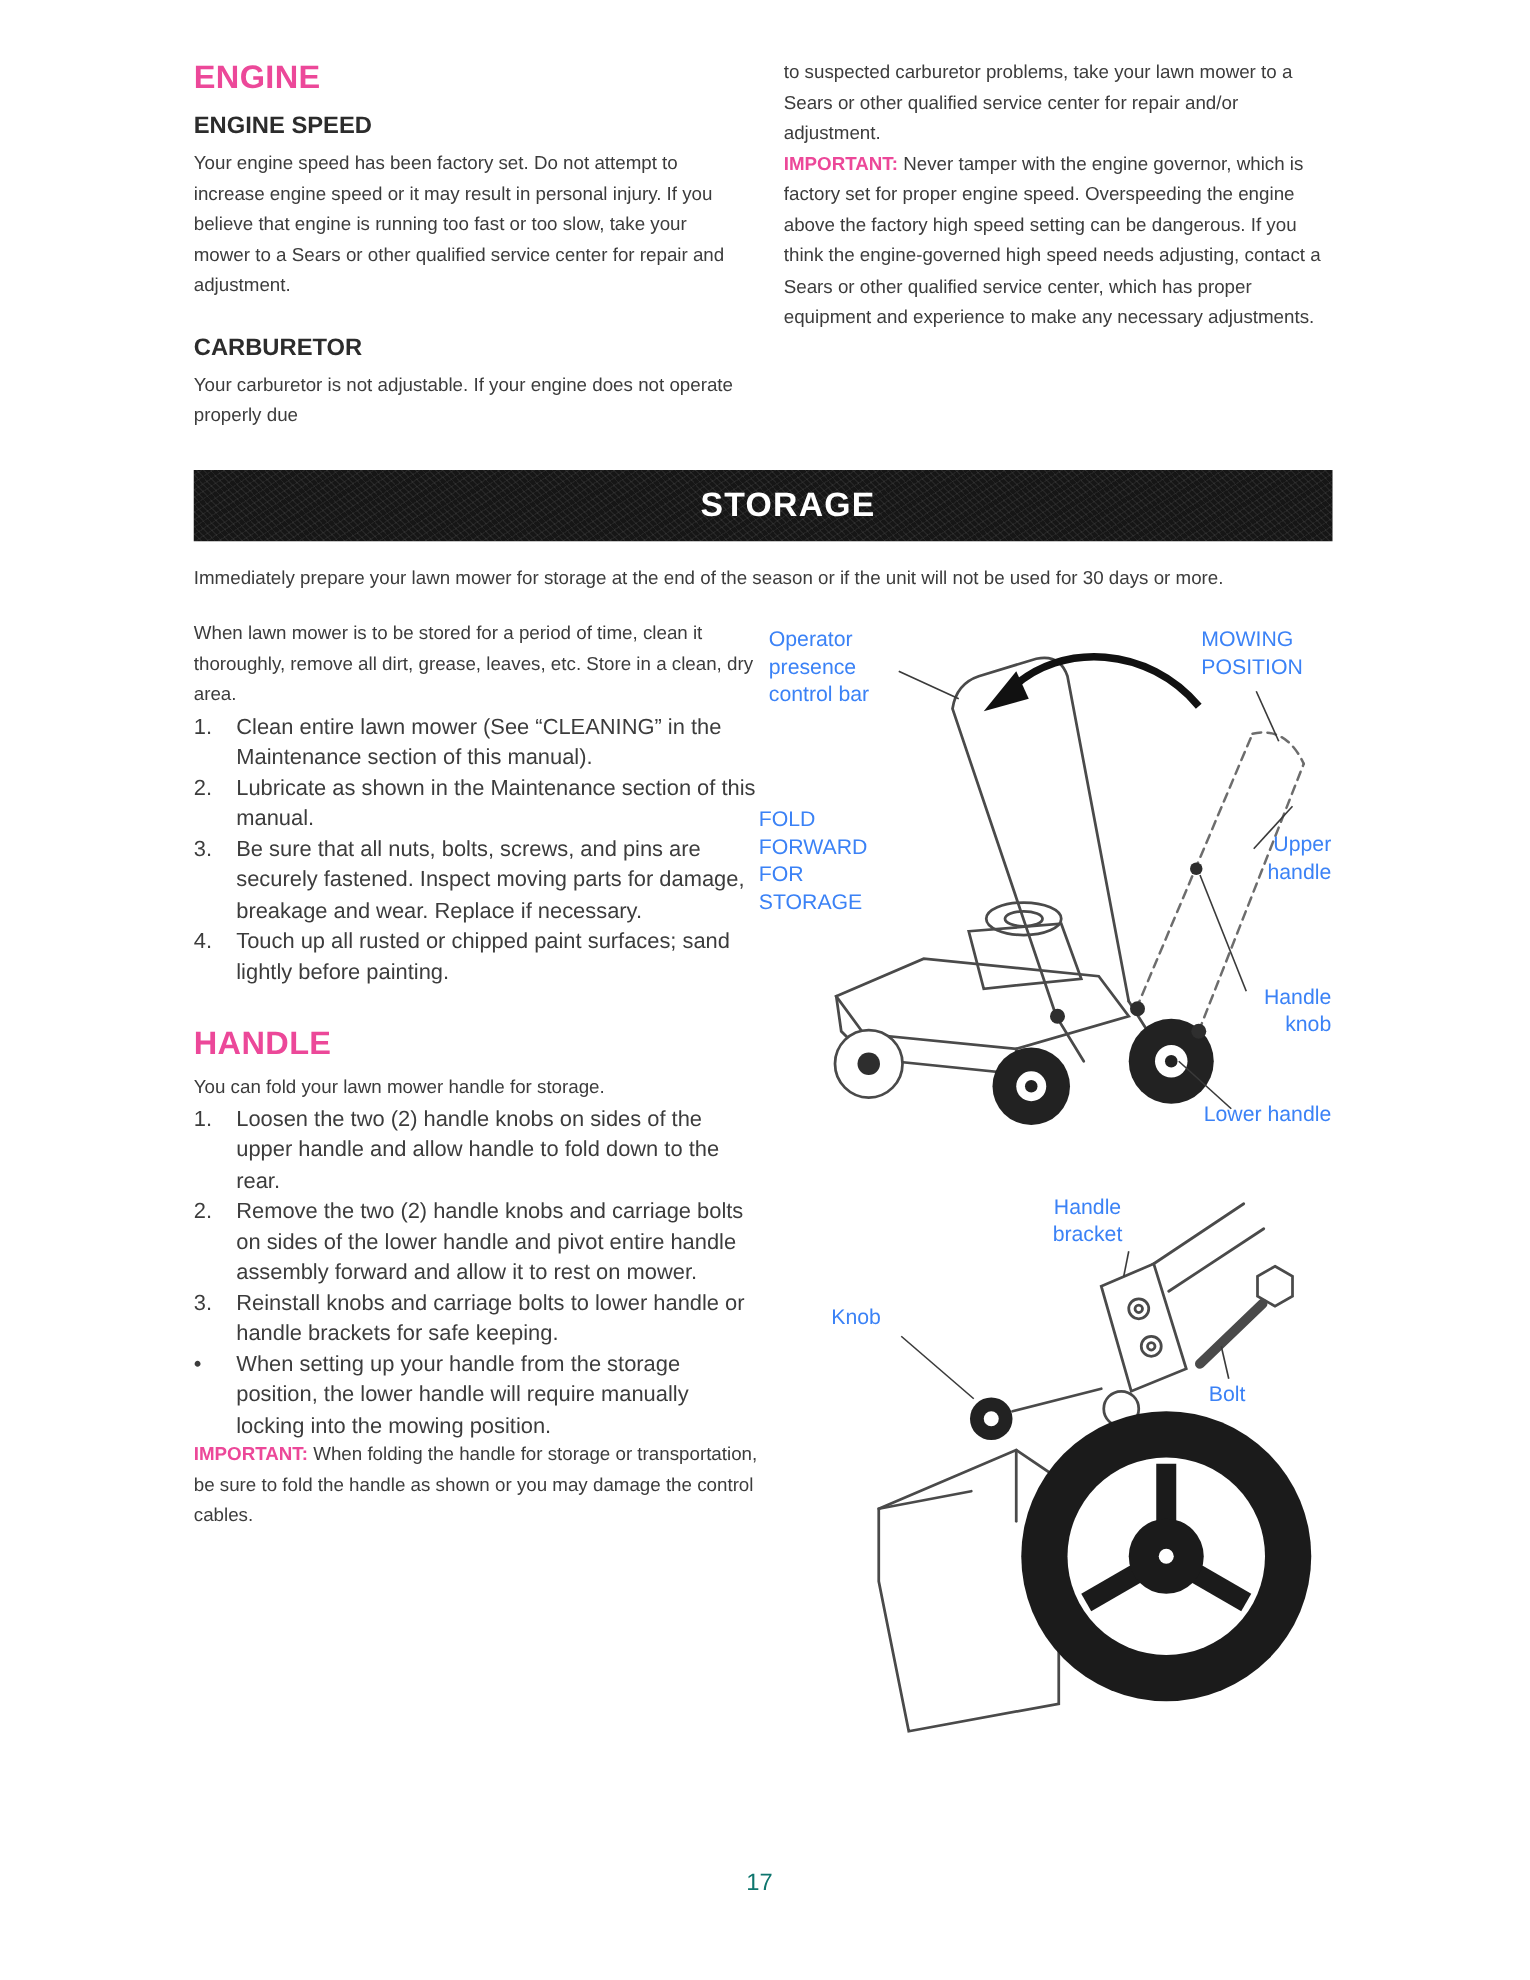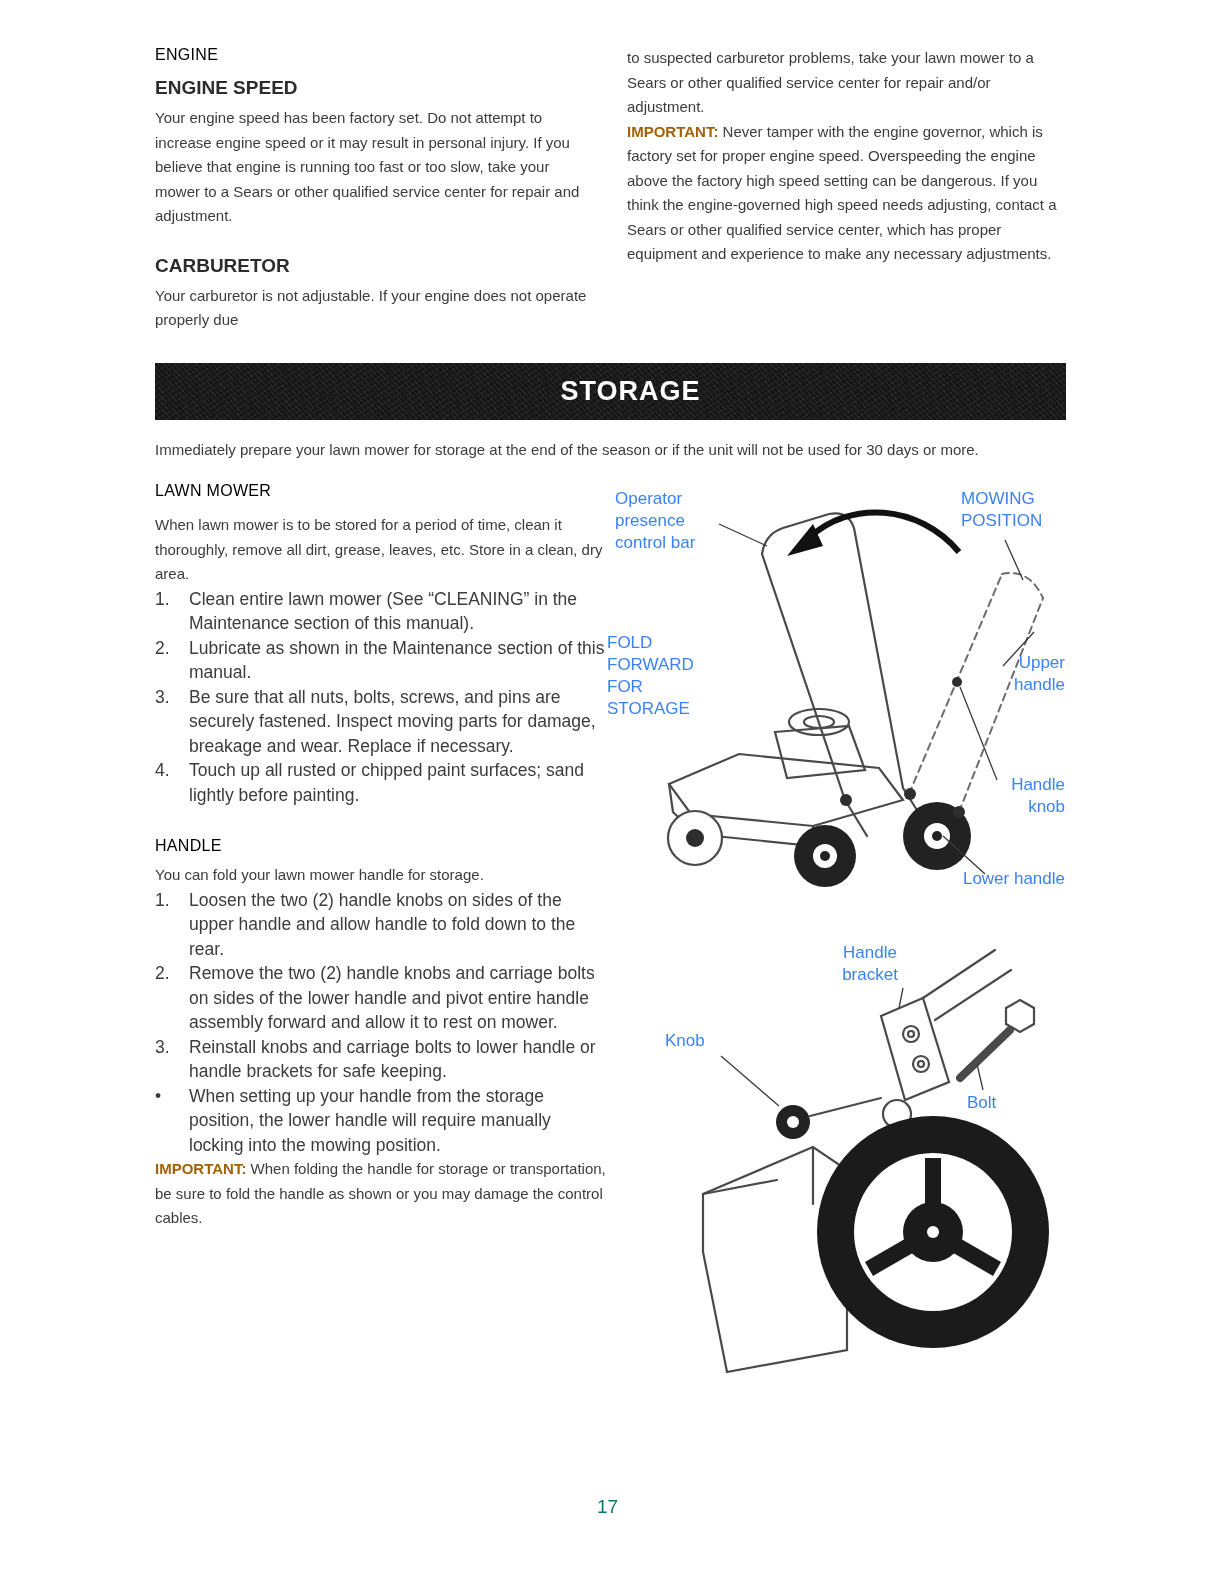--- a/index.html
+++ b/index.html
@@ -8,24 +8,24 @@
     width:1224px; height:1584px;
     box-sizing:border-box;
     padding:46px 158px 0 155px;
     overflow:hidden;
     background:#ffffff;
     font-family:"Liberation Sans", sans-serif;
     color:#3c3c3c;
   }
   .two-col { display:flex; gap:34px; }
   .col { width:438px; }
-  .h1 { font-size:16px; font-weight:400; color:#000000; margin:0 0 13px; letter-spacing:.3px; }
+  .h1 { font-size:26px; font-weight:700; color:#ec4899; margin:0 0 13px; letter-spacing:.3px; }
   .h2 { font-size:19px; font-weight:700; color:#2c2c2c; margin:0 0 7px; }
   p  { font-size:15px; line-height:24.5px; color:#3c3c3c; margin:0; }
-  b  { color:#a16207; }
+  b  { color:#ec4899; }
   .mt26 { margin-top:26px; }
   .mt30 { margin-top:30px; }
   .banner {
     margin-top:30px; height:57px;
     background:#161616;
     background-image:repeating-linear-gradient(47deg, rgba(255,255,255,.06) 0 1px, transparent 1px 4px),
                      repeating-linear-gradient(-33deg, rgba(255,255,255,.05) 0 1px, transparent 1px 5px);
     color:#ffffff; display:flex; align-items:center; justify-content:center;
     font-size:27px; font-weight:700; letter-spacing:1px;padding-left:40px;
   }
@@ -64,21 +64,20 @@
   </div>
 
   <div class="banner">
     <span>STORAGE</span>
   </div>
 
   <p class="intro">Immediately prepare your lawn mower for storage at the end of the season or if the unit will not be used for 30 days or more.</p>
 
   <div class="lower">
     <div class="lower-left">
-      <div class="h1">LAWN MOWER</div>
       <p>When lawn mower is to be stored for a period of time, clean it thoroughly, remove all dirt, grease, leaves, etc.  Store in a clean, dry area.</p>
 
       <div class="li">
         <span class="n">1.</span>
         <span class="t">Clean entire lawn mower (See “CLEANING” in the Maintenance section of this manual).</span>
       </div>
       <div class="li">
         <span class="n">2.</span>
         <span class="t">Lubricate as shown in the Maintenance section of this manual.</span>
       </div>

